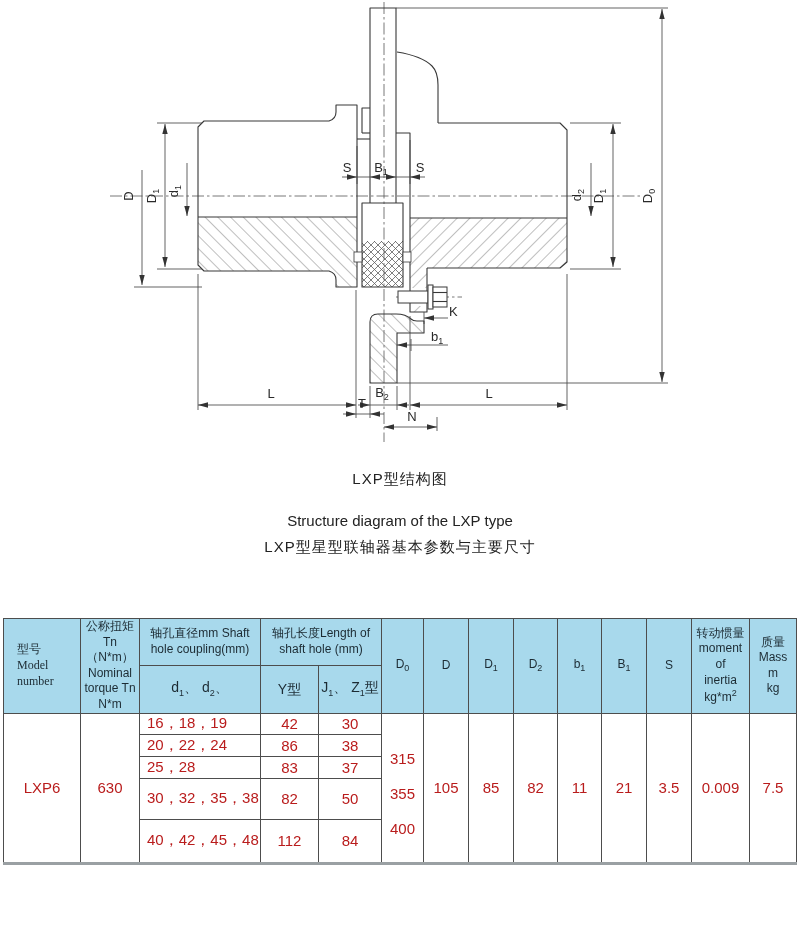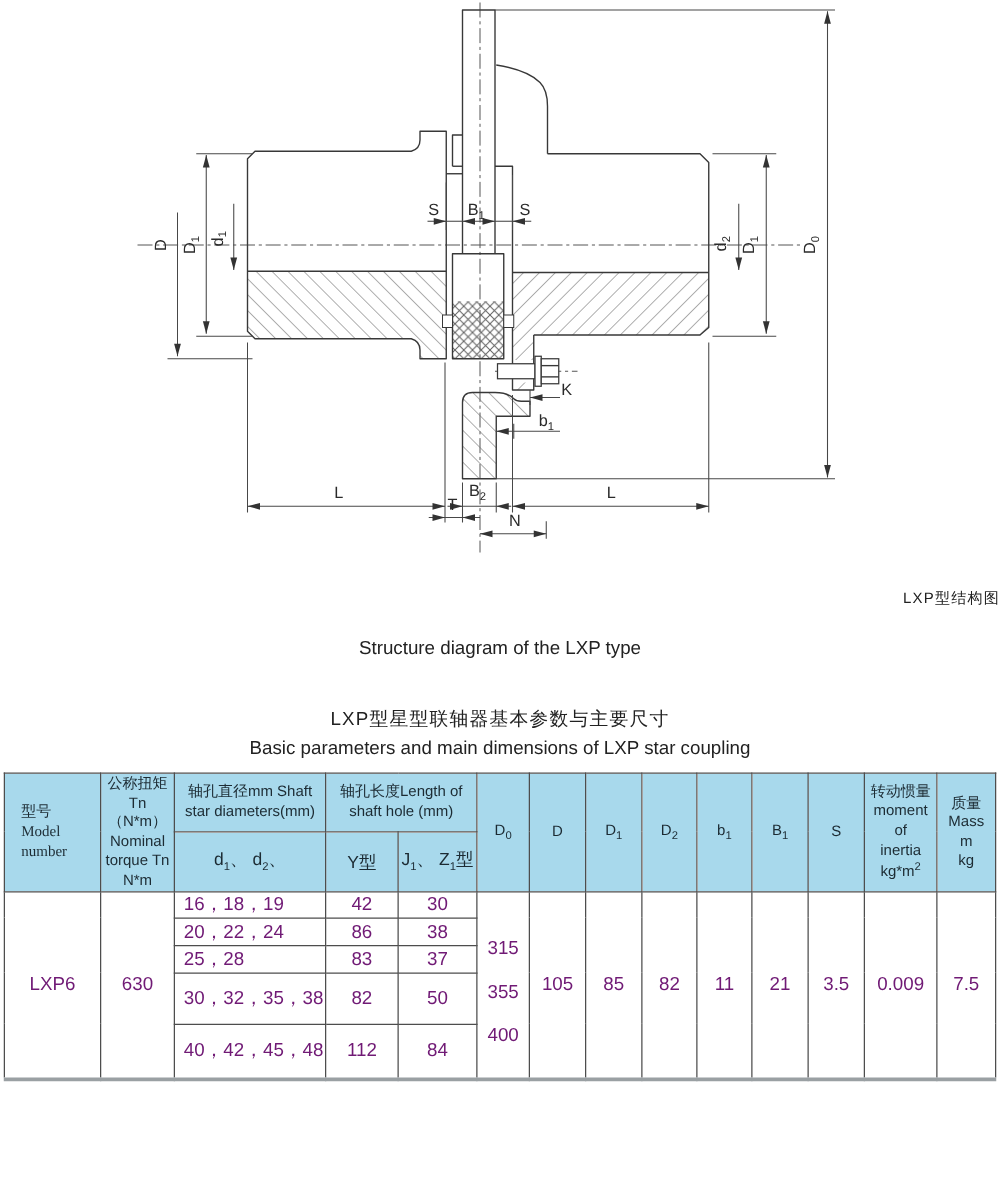--- a/index.html
+++ b/index.html
@@ -10,33 +10,33 @@
   .diagram-wrap{position:absolute;top:0;left:0;width:800px;height:450px;}
   svg text{font-family:"Liberation Sans", sans-serif;font-size:13px;fill:#2a2a2a;}
   tspan.svgsub{font-size:9px;}
   .p{stroke:#383838;stroke-width:1.1;fill:none;stroke-linejoin:round;}
   .d{stroke:#474747;stroke-width:0.85;fill:none;}
   .cl{stroke:#555;stroke-width:0.8;fill:none;stroke-dasharray:12 3 2.5 3;}
   .wf{fill:#ffffff;}
 
   
   .caption{position:absolute;top:470px;left:0;width:800px;text-align:center;}
-  .caption .cn{font-size:12px;letter-spacing:1px;text-align:right;}
+  .caption .cn{font-size:15px;letter-spacing:1px;}
   .caption .en{font-size:15px;margin-top:23px;}
-  .tbl-title{position:absolute;top:566px;left:0;width:800px;text-align:center;}
+  .tbl-title{position:absolute;top:538px;left:0;width:800px;text-align:center;}
   .tbl-title .cn{font-size:15px;letter-spacing:1px;}
   .tbl-title .en{font-size:15px;margin-top:5px;}
 
   
   .spec-table{position:absolute;top:618px;left:3px;width:793px;border-collapse:collapse;
     table-layout:fixed;border:1px solid #4d4d4d;border-bottom:3px solid #9aa0a3;}
   .spec-table th,.spec-table td{border:1px solid #4d4d4d;padding:0;overflow:hidden;
     font-weight:normal;text-align:center;vertical-align:middle;}
   .spec-table thead th{background:#a8d9ec;font-size:12px;line-height:1.3;color:#1c2b33;}
-  .spec-table td{font-size:15px;color:#701a75;}
+  .spec-table td{font-size:15px;color:#b91c1c;}
   .spec-table .model-h{text-align:left;padding-left:13px;font-family:Liberation Serif, serif;}
   .spec-table .dia-cell{text-align:left;padding-left:7px;}
   .spec-table sub{font-size:9px;}
   .spec-table sup{font-size:9px;}
   .subhead{font-size:14px !important;}
   .d0-cell div{line-height:23px;margin-top:12px;}
 </style>
 </head>
 <body>
 
@@ -180,21 +180,20 @@
   </svg>
   </div>
 
   <div class="caption">
     <div class="cn">LXP型结构图</div>
     <div class="en">Structure diagram of the LXP type</div>
   </div>
 
   <div class="tbl-title">
     <div class="cn">LXP型星型联轴器基本参数与主要尺寸</div>
-    <div class="en">Basic parameters and main dimensions of LXP star coupling</div>
   </div>
 
   <table class="spec-table">
     <colgroup>
       <col style="width:77px">
         <col style="width:59px">
         <col style="width:121px">
       <col style="width:58px">
         <col style="width:63px">
         <col style="width:42px">
@@ -216,21 +215,21 @@
         </th>
         <th rowspan="2">
           <div>公称扭矩</div>
           <div>Tn（N*m）</div>
           <div>Nominal</div>
           <div>torque Tn</div>
           <div>N*m</div>
         </th>
         <th>
           <div>轴孔直径mm Shaft</div>
-          <div>star diameters(mm)</div>
+          <div>hole coupling(mm)</div>
         </th>
         <th colspan="2">
           <div>轴孔长度Length of</div>
           <div>shaft hole (mm)</div>
         </th>
         <th rowspan="2"><span>D</span><sub>0</sub></th>
         <th rowspan="2"><span>D</span></th>
         <th rowspan="2"><span>D</span><sub>1</sub></th>
         <th rowspan="2"><span>D</span><sub>2</sub></th>
         <th rowspan="2"><span>b</span><sub>1</sub></th>

